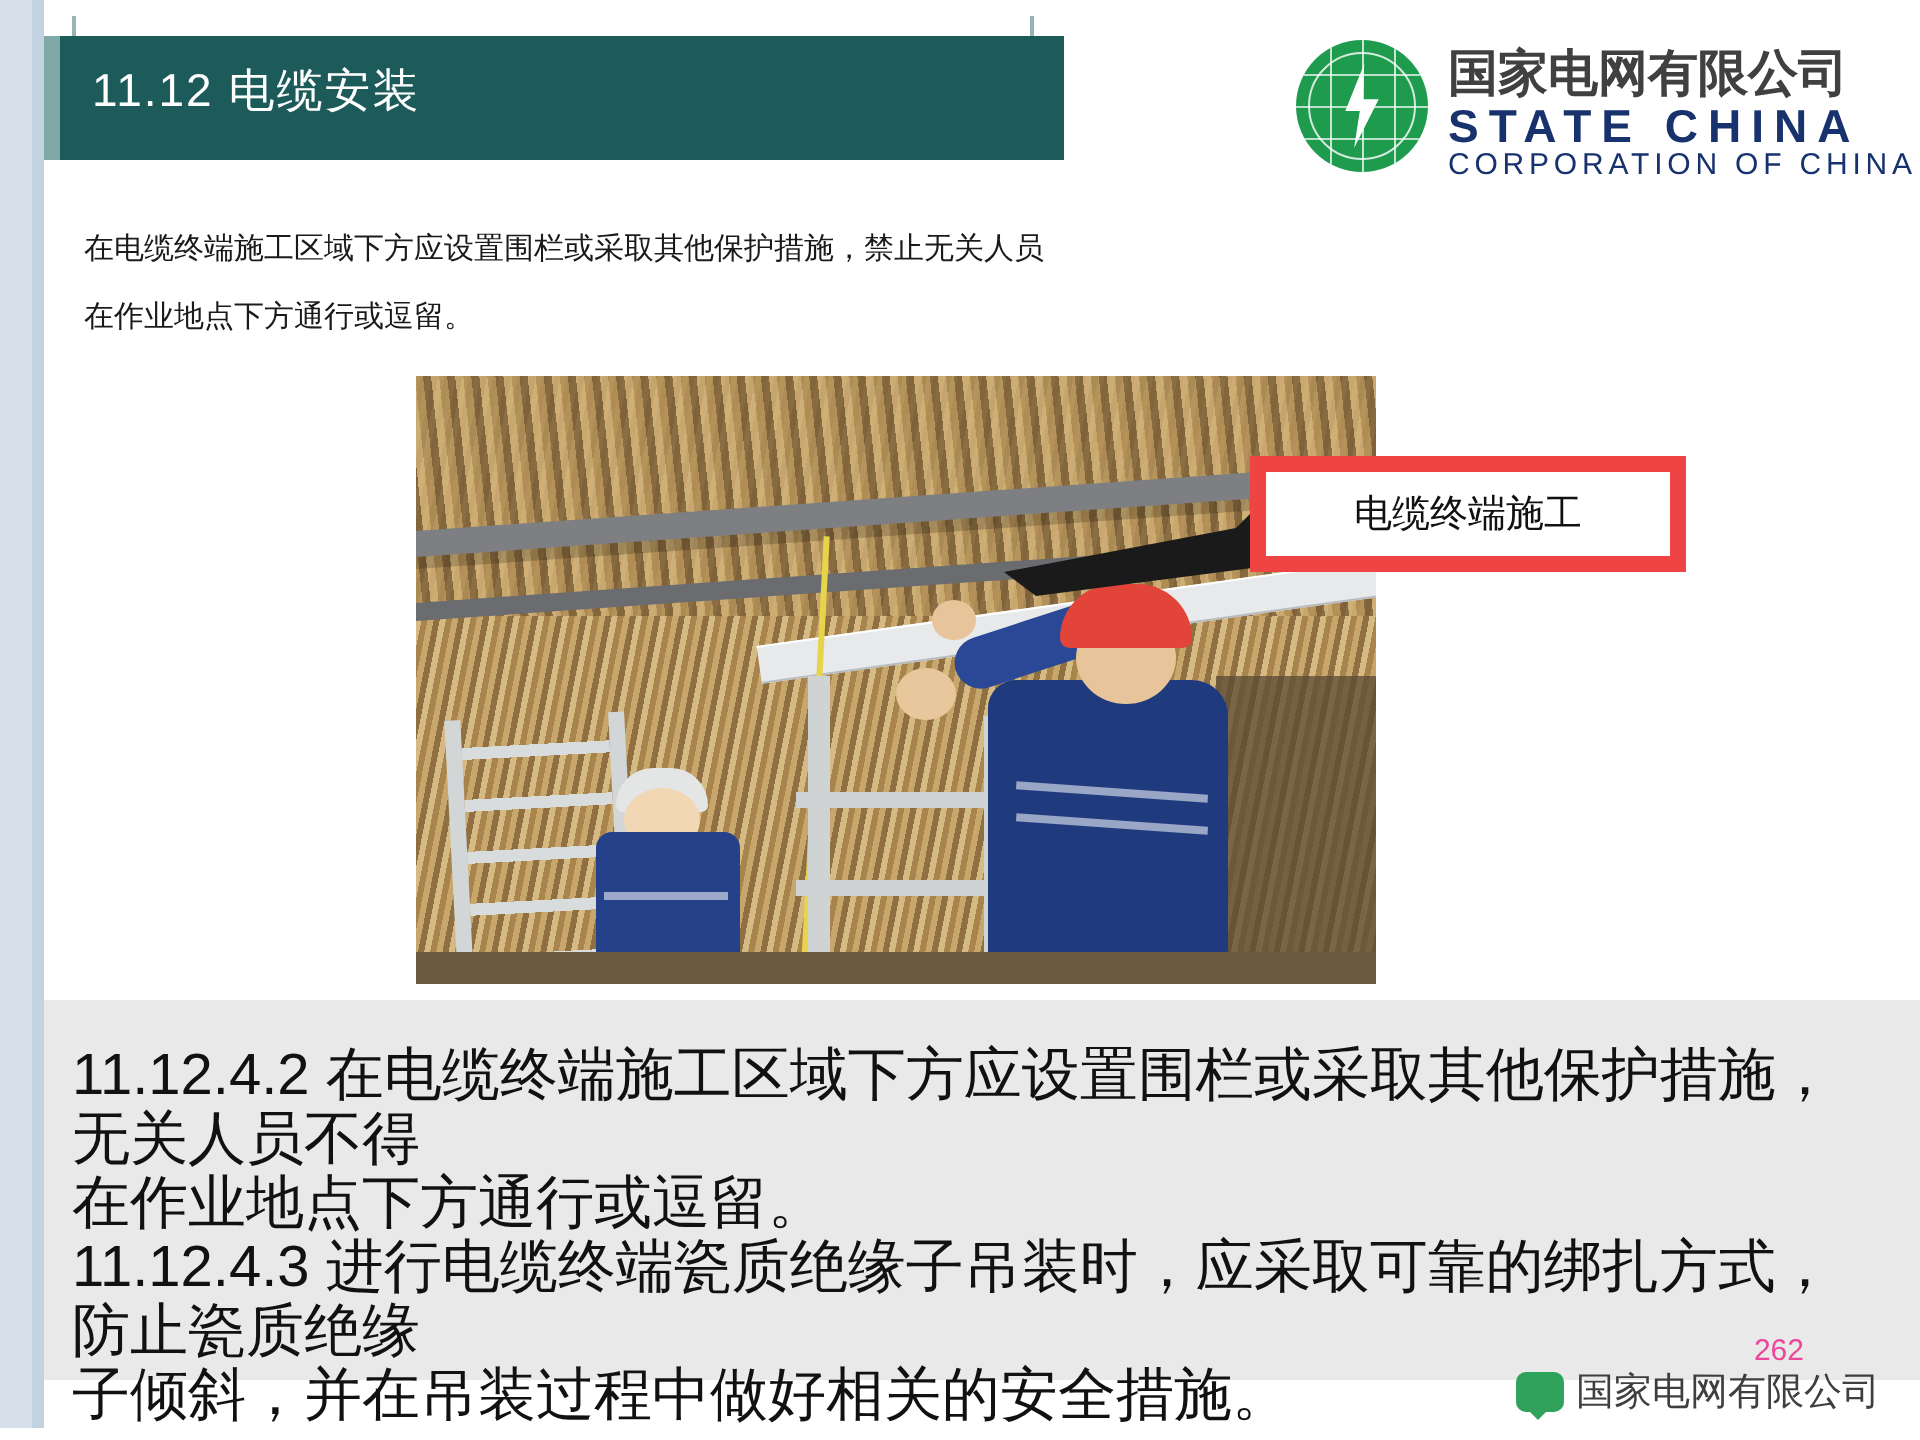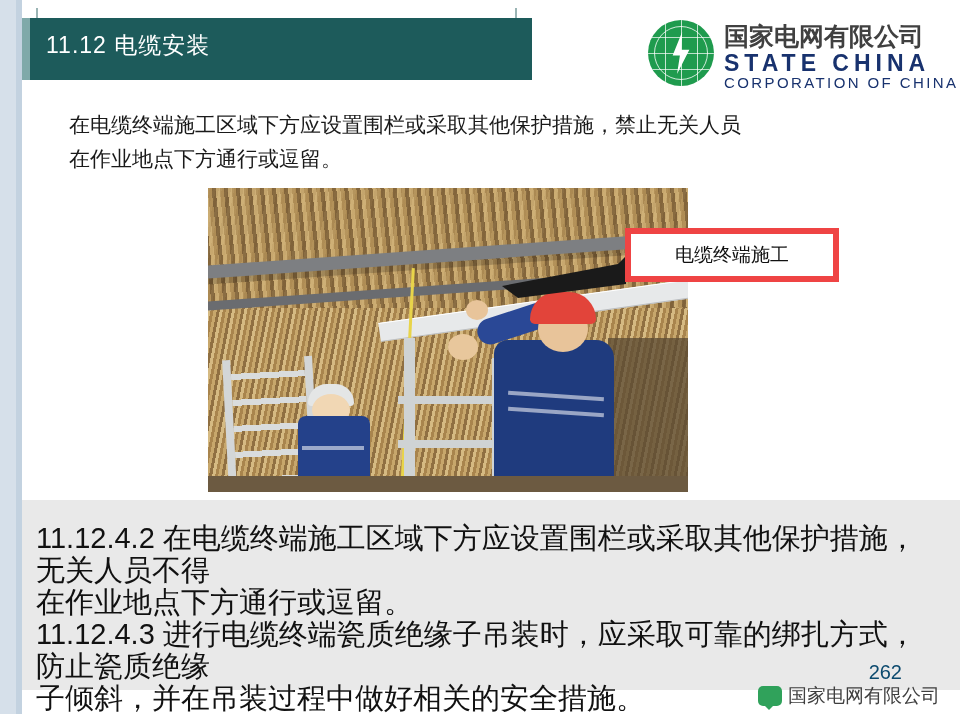--- a/index.html
+++ b/index.html
@@ -161,25 +161,24 @@
     letter-spacing: 2.4px;
     white-space: nowrap;
   }
 
   
   .lead {
     position: absolute;
     left: 42px;
     top: 108px;
     width: 880px;
-    font-size: 21px;
+    font-size: 15px;
     color: #1a1a1a;
     line-height: 34px;
     white-space: pre-line;
-    margin-left: 27px;
   }
 
   
   .photo {
     position: absolute;
     left: 208px;
     top: 188px;
     width: 480px;
     height: 304px;
     overflow: hidden;
@@ -300,21 +299,21 @@
   }
 
   
   .callout {
     position: absolute;
     left: 625px;
     top: 228px;
     width: 202px;
     height: 42px;
     background: #ffffff;
-    border: 6px solid #ef4444;
+    border: 8px solid #ef4444;
     font-size: 19px;
     color: #111;
     display: flex;
     align-items: center;
     justify-content: center;
   }
   .callout-arrow {
     position: absolute;
     left: 500px;
     top: 250px;
@@ -341,22 +340,22 @@
     color: #111111;
     white-space: pre-line;
     margin-top: 10px;
   }
 
   
   .page-num {
     position: absolute;
     right: 58px;
     bottom: 36px;
-    font-size: 20px;
-    color: #0c4a6e;
+    font-size: 15px;
+    color: #ec4899;
   }
 
   
   .watermark {
     position: absolute;
     right: 20px;
     bottom: 8px;
     height: 32px;
     display: flex;
     align-items: center;

